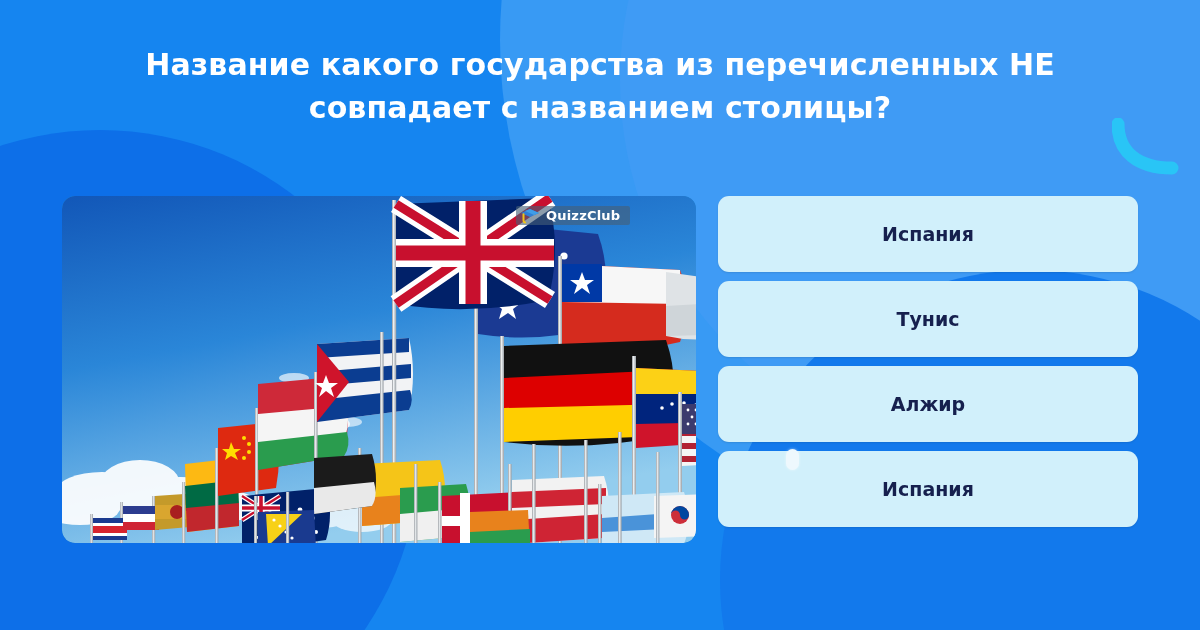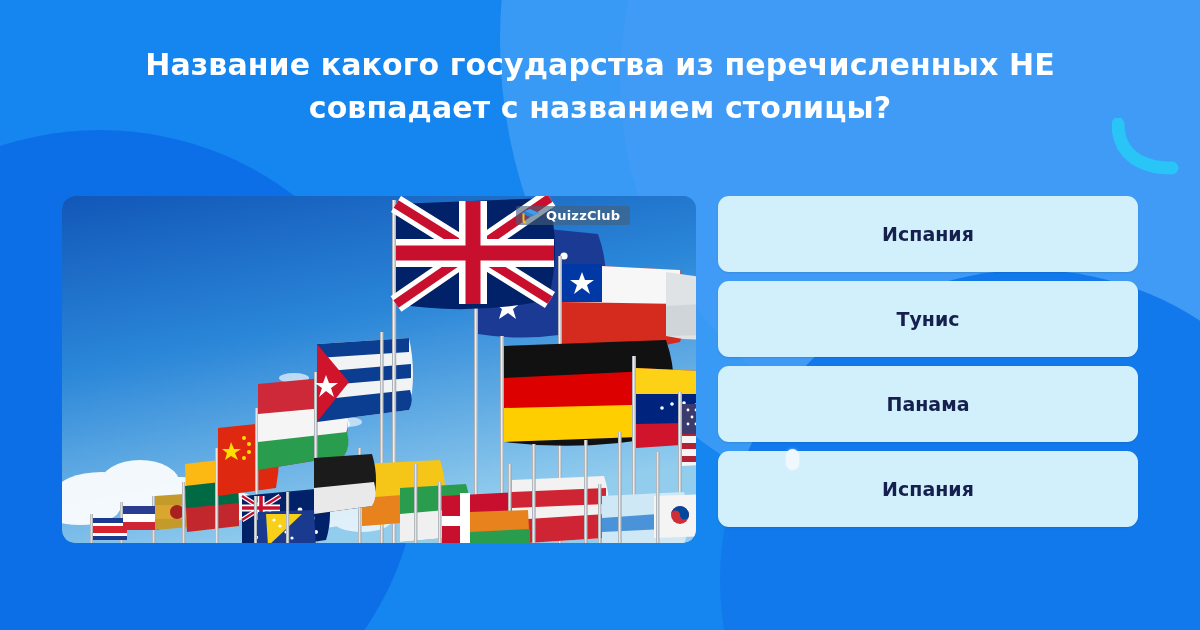--- a/index.html
+++ b/index.html
@@ -458,17 +458,17 @@
     <polygon points="10,2 19,6 10,10 1,6" fill="#2f7fd6"></polygon>
     <polygon points="10,2 19,6 14,8 5,4" fill="#3f9de8"></polygon>
     <path d="M3.5 7.2 V13 q0 2.4 1.6 2.4" fill="none" stroke="#f0c419" stroke-width="2" stroke-linecap="round"></path>
   </svg>
   <span class="wm-text">QuizzClub</span>
 </div>
 
 <div class="options">
   <div class="option">Испания</div>
   <div class="option">Тунис</div>
-  <div class="option">Панама</div>
+  <div class="option">Алжир</div>
   <div class="option">Испания</div>
 </div>
 
 <div class="scroll-nub"></div>
 
 </body></html>

